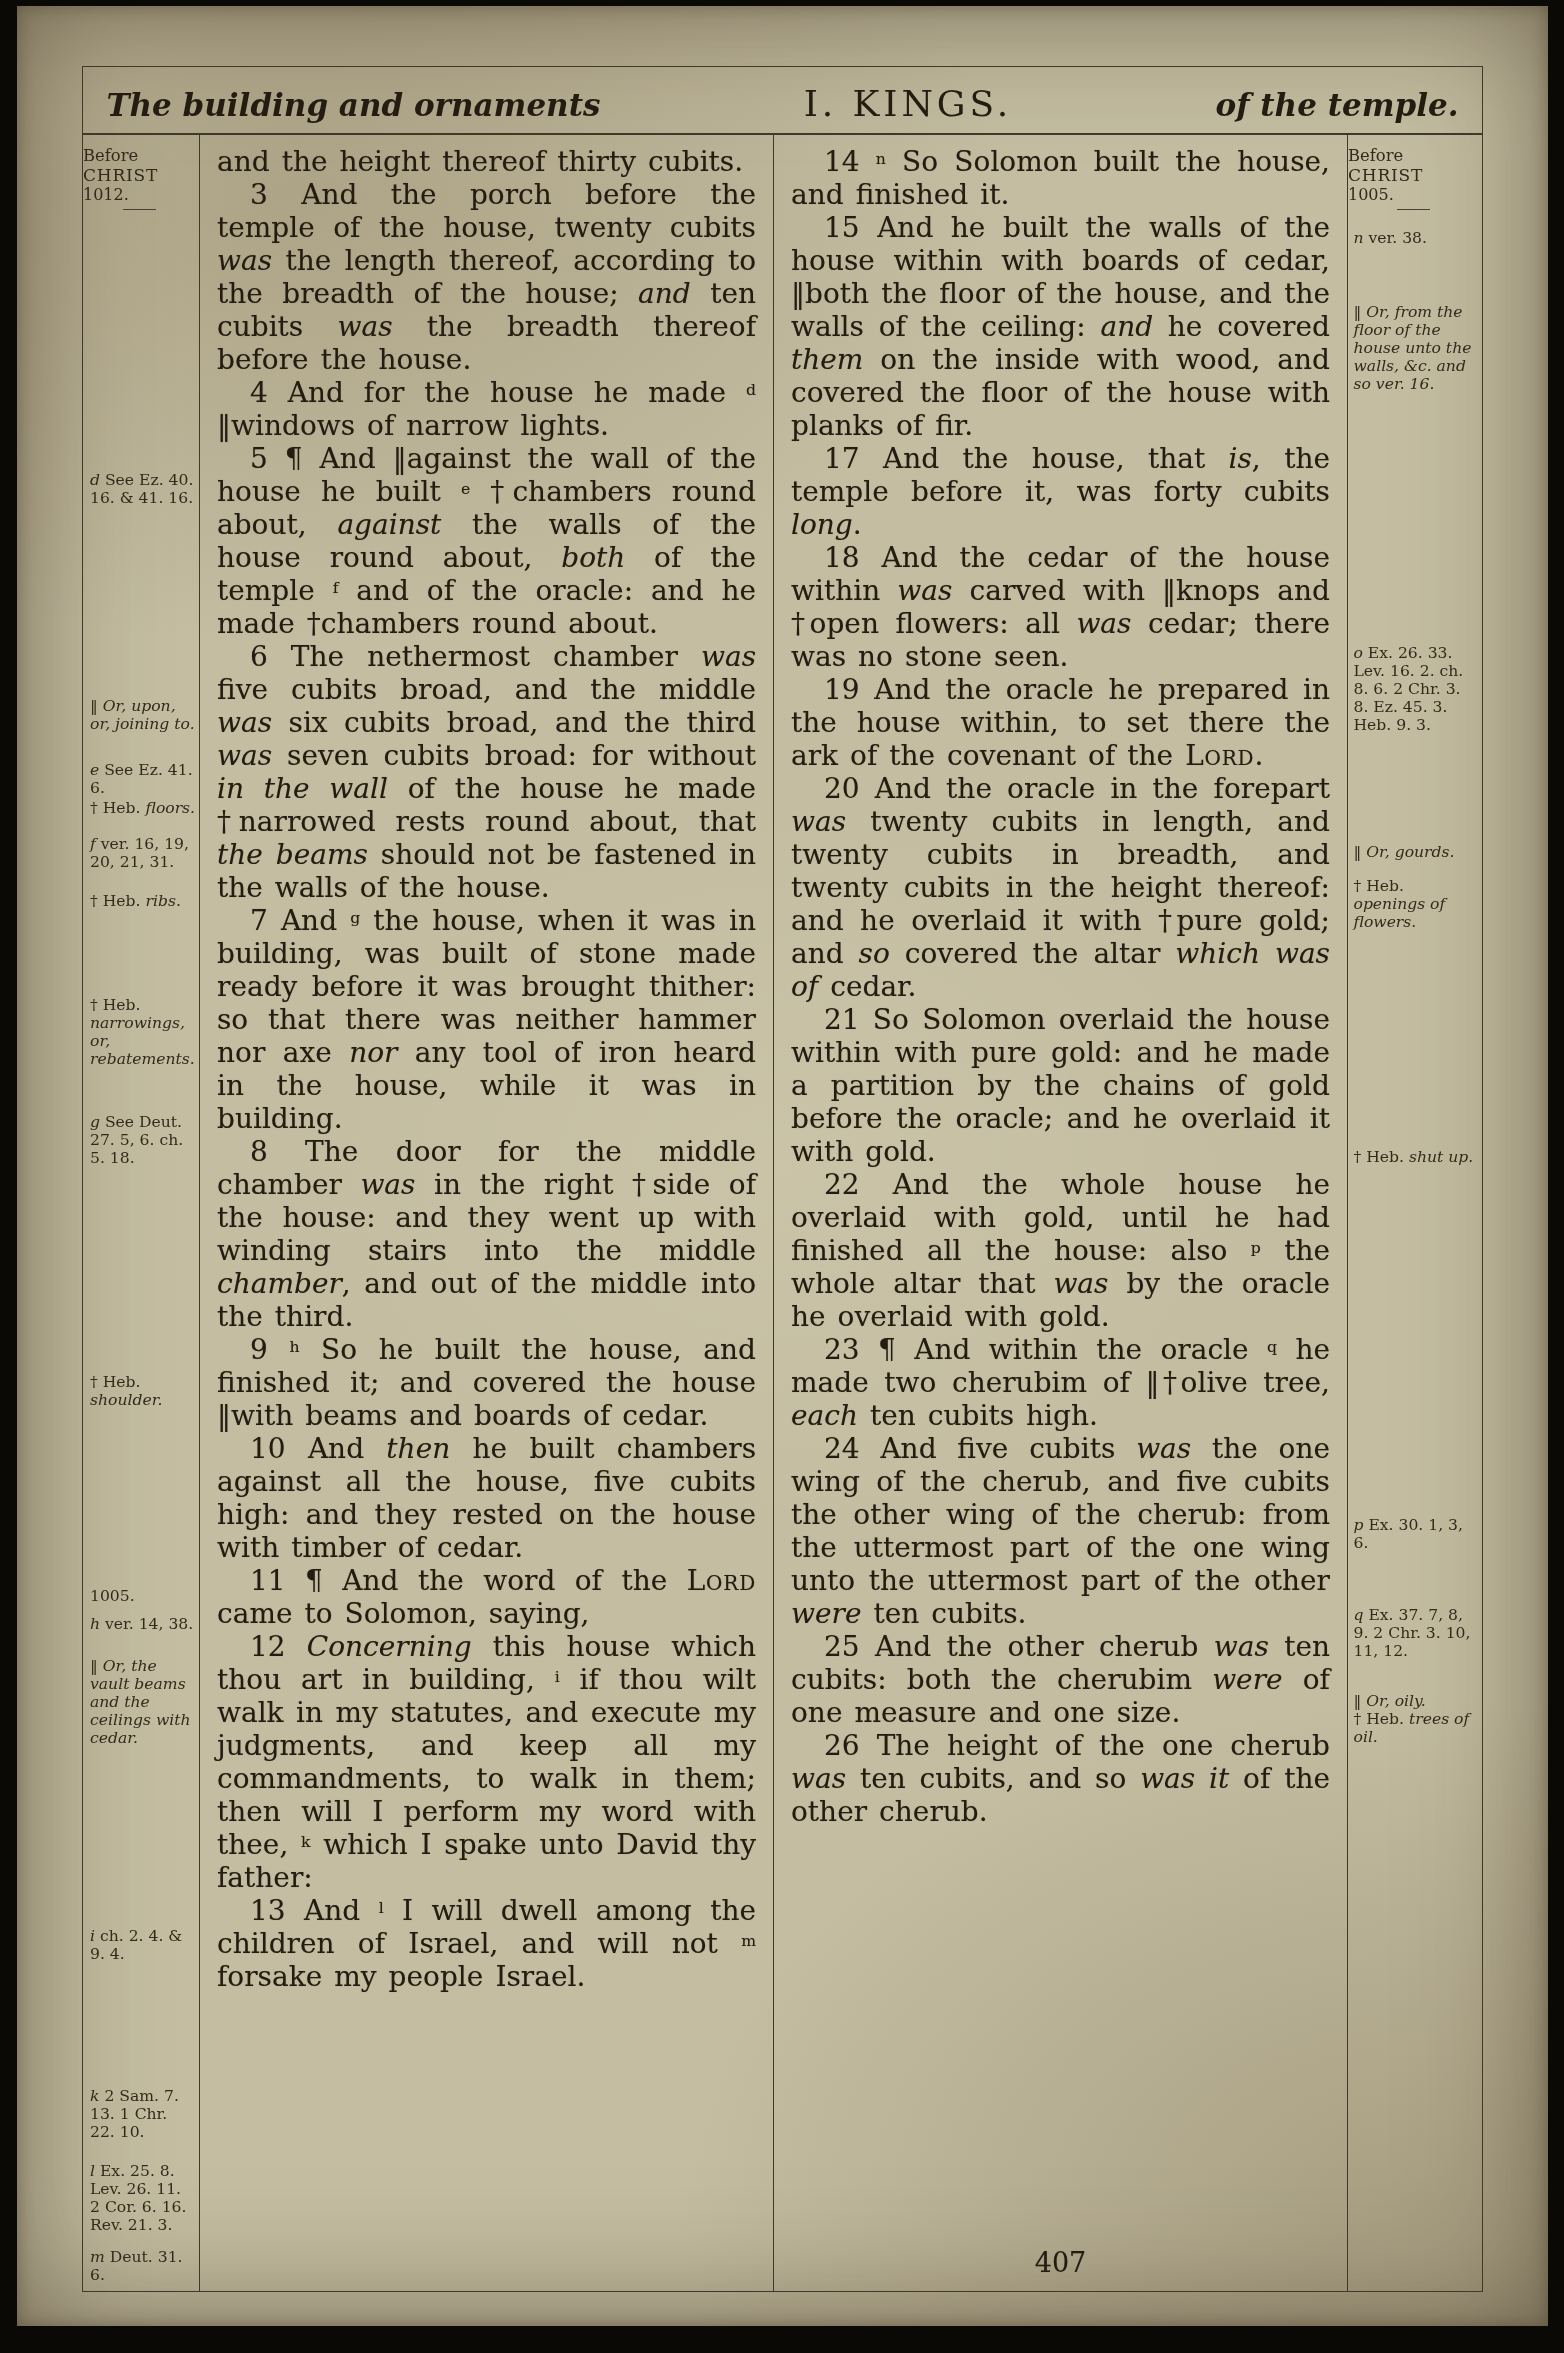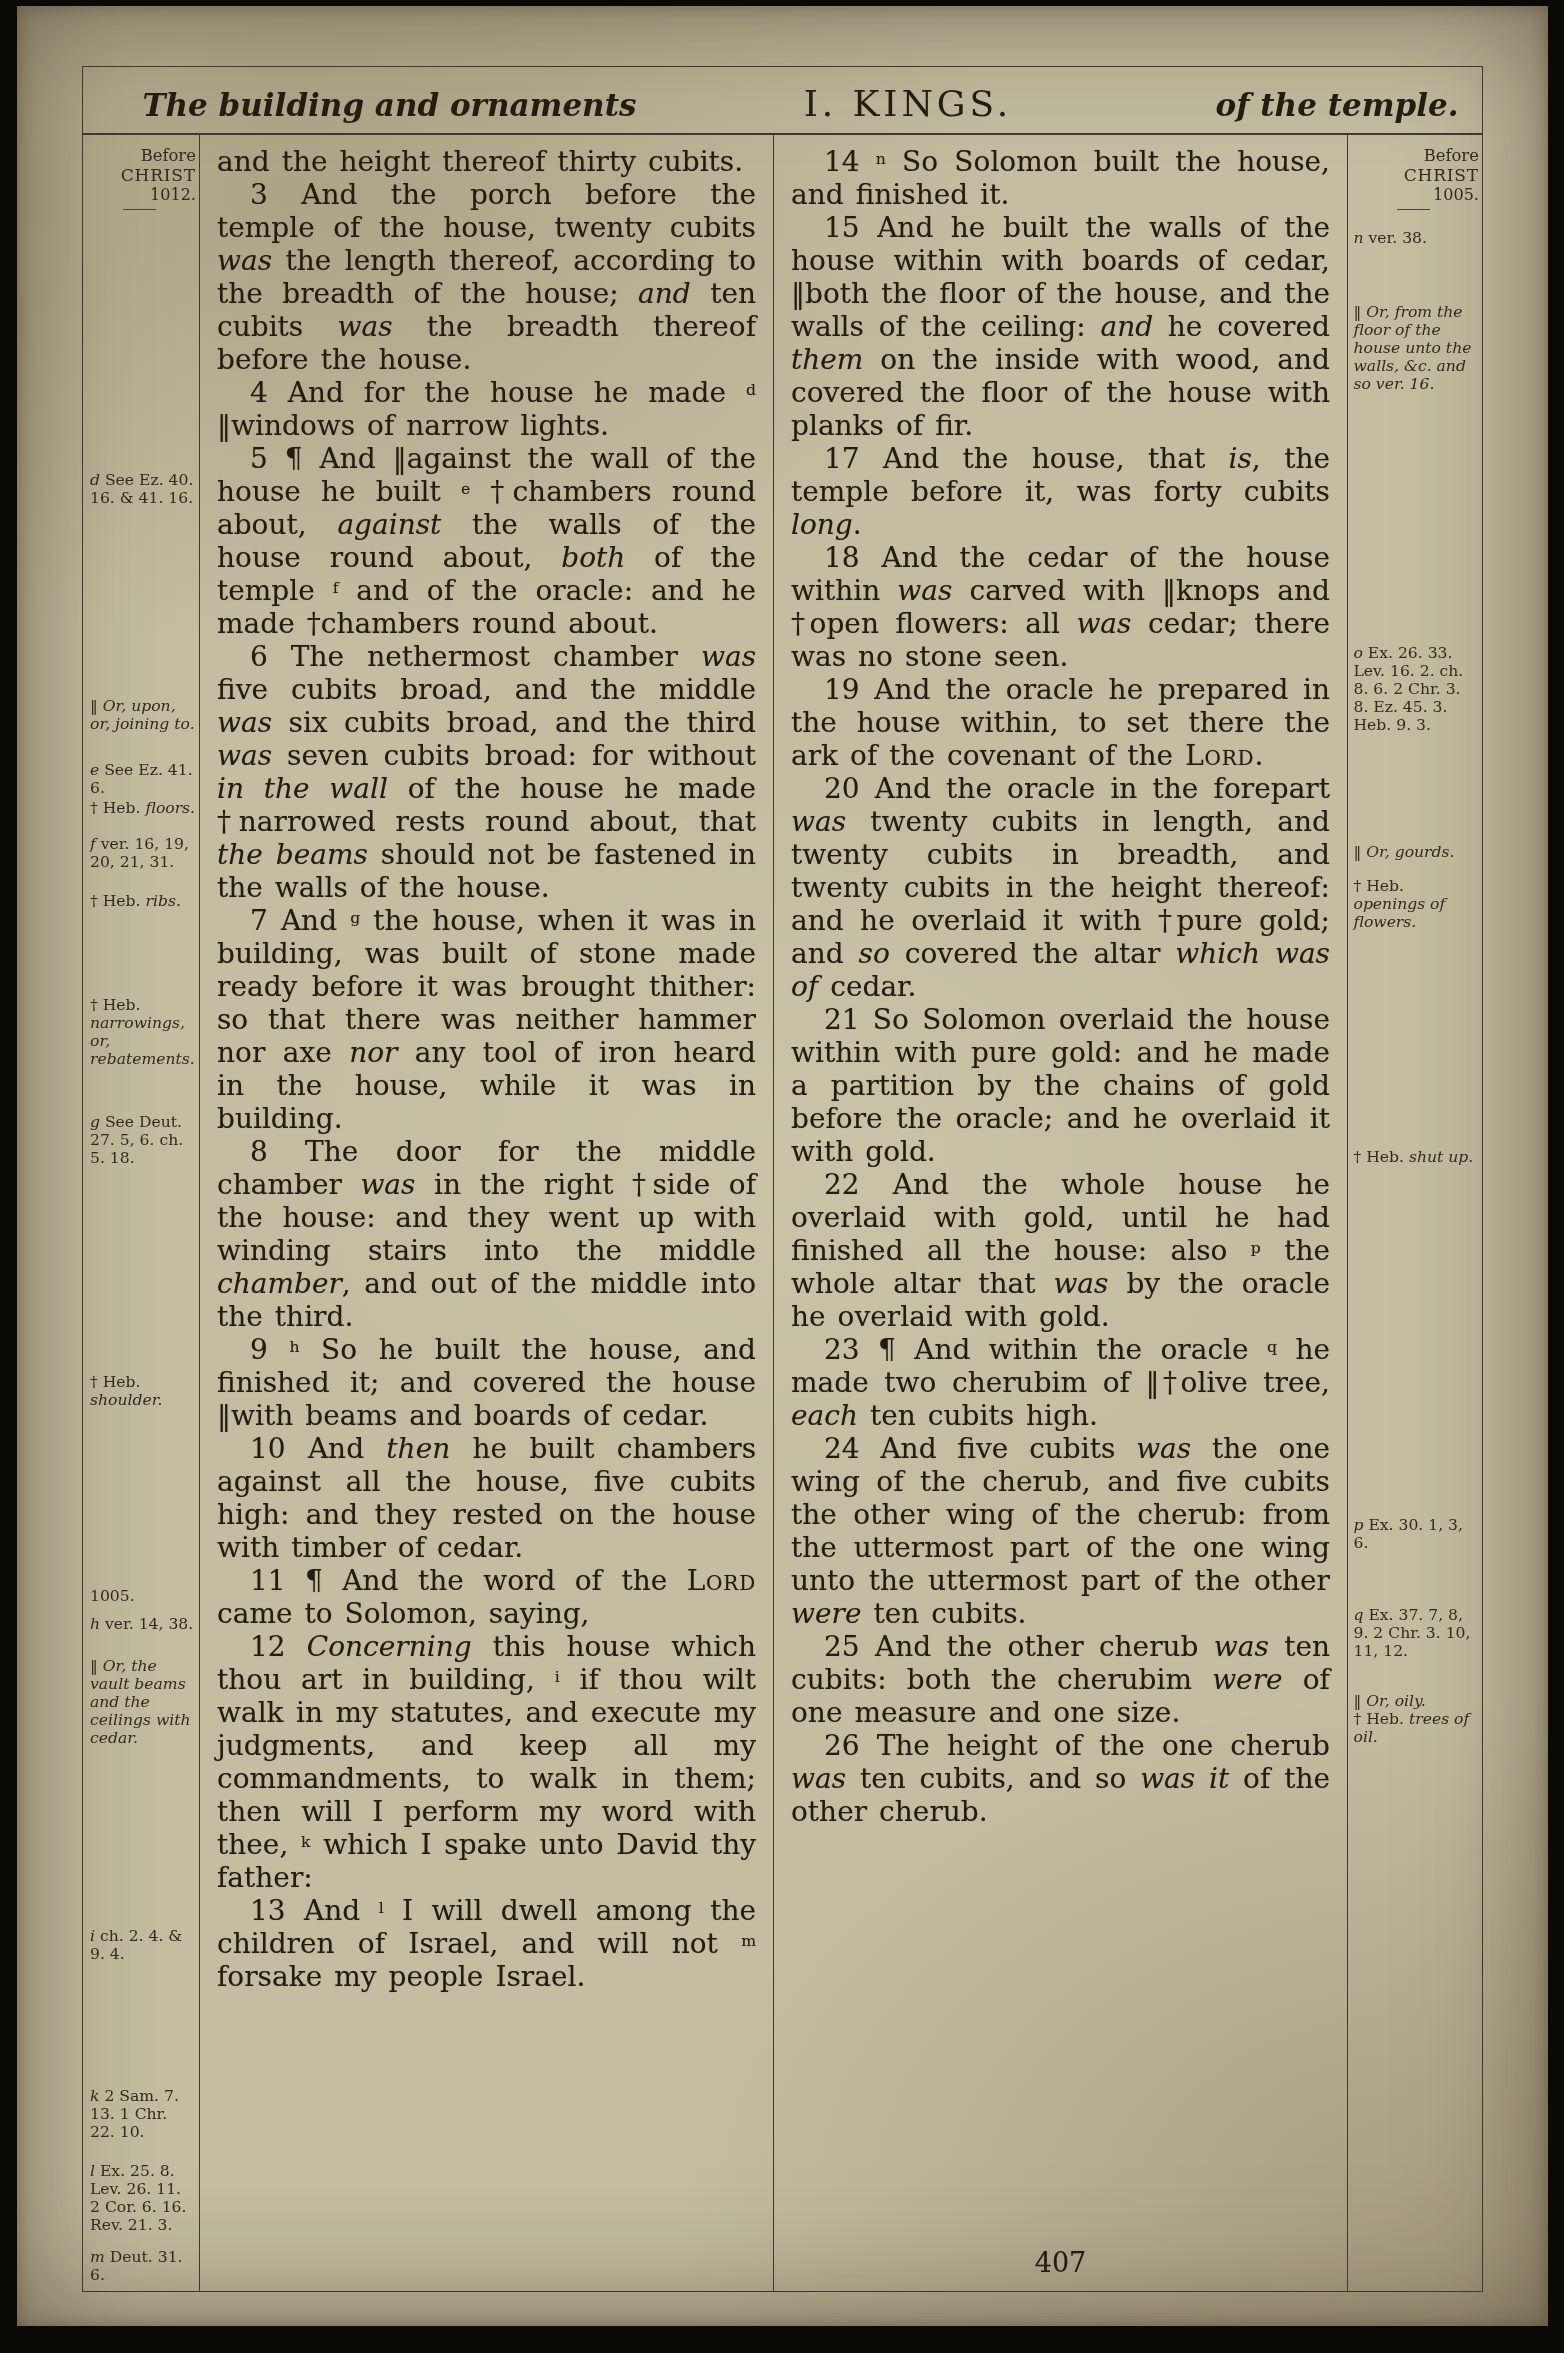--- a/index.html
+++ b/index.html
@@ -21,40 +21,40 @@
     position:absolute;left:65px;top:60px;width:1401px;height:2226px;
     box-sizing:border-box;border:1.6px solid #41382a;
     display:flex;flex-direction:column;
     color:#241c10;
   }
   
   .header{
     display:flex;justify-content:space-between;align-items:baseline;
     padding:15.6px 23.5px 9.4px 23.5px;border-bottom:2.3px solid #41382a;flex:none;
   }
-  .rh{font-style:italic;font-weight:bold;font-size:31px;white-space:nowrap;margin-left:36px;}
+  .rh{font-style:italic;font-weight:bold;font-size:31px;white-space:nowrap;}
   .bt{font-size:36px;letter-spacing:3.9px;white-space:nowrap;}
   
   .content{flex:1;display:flex;min-height:0;}
   .ncol{flex:none;position:relative;overflow:hidden;font-size:15.6px;line-height:18px;color:#332a1c;}
   .ncol.left{width:116px;border-right:1.6px solid #41382a;}
   .ncol.right{flex:1;}
   .mcol{
     flex:none;width:574px;box-sizing:border-box;position:relative;overflow:hidden;
     padding:9.4px 17px 0 17px;border-right:1.6px solid #41382a;
     font-size:28px;line-height:33px;text-align:justify;word-spacing:3.1px;
     text-shadow:0 0 0.8px rgba(36,28,16,.35);
   }
   .mcol p{margin:0;text-indent:33px;}
   .mcol p.cont{text-indent:0;}
   .mcol sup{font-size:0.56em;line-height:0;vertical-align:0.42em;}
   .sc{font-variant:small-caps;letter-spacing:0.8px;}
   .pageno{position:absolute;bottom:12.5px;left:0;right:0;text-align:center;font-size:27px;text-indent:0;margin-top:9px;}
   
-  .bc{position:absolute;left:0;right:3.1px;text-align:right;}
+  .bc{position:absolute;left:0;right:3.1px;text-align:left;}
   .bc .bc1{font-size:16.4px;line-height:18px;}
   .bc .bc2{font-weight:normal;font-size:17px;line-height:20.3px;letter-spacing:0.8px;}
   .bc .bc3{font-size:16px;line-height:20.3px;}
   .bc .bcrule{width:33px;border-top:0.8px solid #4a4033;margin:3.9px auto 0 auto;height:0;}
   .note{position:absolute;left:7px;right:3.9px;text-align:left;}
   .ncol.right .note{left:5.5px;right:7px;}
 </style>
 </head>
 <body>
 

